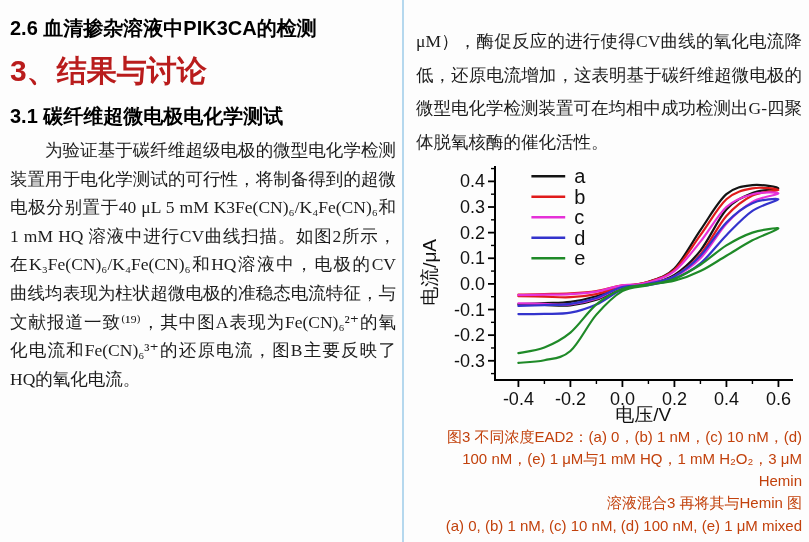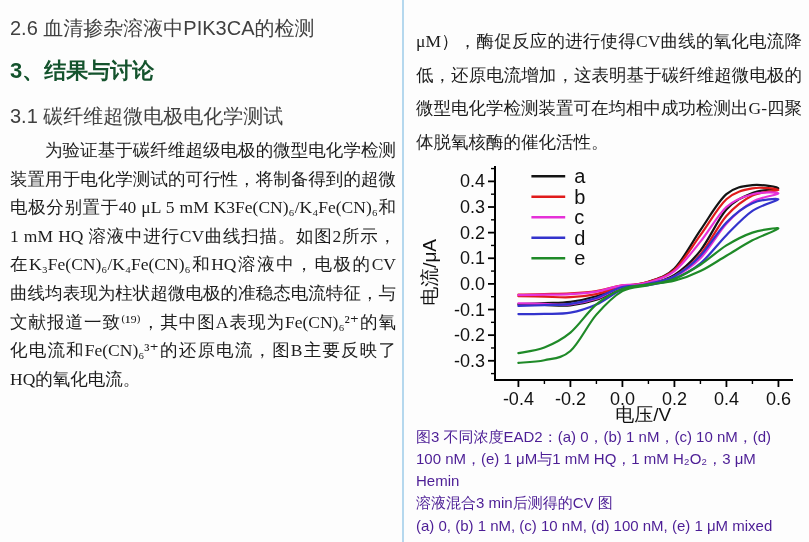--- a/index.html
+++ b/index.html
@@ -12,41 +12,41 @@
   }
   .divider{
     position:absolute;left:402px;top:0;width:2px;height:542px;
     background:#b5d8ee;
   }
   .leftcol{position:absolute;left:10px;top:0;width:386px;}
   .rightcol{position:absolute;left:416px;top:0;width:386px;}
 
   .h-sub{
     font-family:"Liberation Sans","DejaVu Sans",sans-serif;
-    font-weight:400;font-size:20px;line-height:26px;
-    margin:15px 0 0 0;color:#404040;
+    font-weight:700;font-size:20px;line-height:26px;
+    margin:15px 0 0 0;color:#000000;
   }
   .h-main{
     font-family:"Liberation Sans","DejaVu Sans",sans-serif;
-    font-weight:700;font-size:22px;line-height:28px;
-    margin:16px 0 18px 0;color:#14532d;
+    font-weight:700;font-size:30px;line-height:28px;
+    margin:16px 0 18px 0;color:#b91c1c;
   }
   .body-para{
     font-family:"Liberation Serif","DejaVu Serif",serif;
     font-size:17.5px;line-height:33.5px;
     text-align:justify;text-indent:2em;
     margin:9px 0 0 0;color:#1c1c1c;
   }
   .body-para.tight{line-height:28.6px;margin-top:7px;}
   .body-para.noindent{text-indent:0;margin-top:11px;}
 
   .figure-wrap{position:relative;margin-top:3px;width:386px;height:262px;}
   .cap{
     font-family:"Liberation Sans","DejaVu Sans",sans-serif;
-    font-size:15px;line-height:22px;text-align:left;color:#4c1d95;
+    font-size:15px;line-height:22px;text-align:right;color:#c2410c;
   }
   .cap-cn{margin-top:2px;}
   .cap-en{margin-top:1px;}
 </style>
 </head>
 <body>
 
 <div class="page">
   <div class="divider"></div>
 
@@ -122,20 +122,20 @@
           <line x1="115.40488656195464" y1="75.7604790419162" x2="149.20942408376965" y2="75.7604790419162" stroke="#3333cc" stroke-width="2.6"></line>
           <text x="158.31064572425828" y="82.7604790419162" font-family="&quot;Liberation Sans&quot;,&quot;DejaVu Sans&quot;,sans-serif" font-size="20" fill="#111">d</text>
           <line x1="115.40488656195464" y1="96.26347305389221" x2="149.20942408376965" y2="96.26347305389221" stroke="#1f8a28" stroke-width="2.6"></line>
           <text x="158.31064572425828" y="103.26347305389221" font-family="&quot;Liberation Sans&quot;,&quot;DejaVu Sans&quot;,sans-serif" font-size="20" fill="#111">e</text>
         </svg>
     </div>
 
     <div class="cap cap-cn">
       <div>图3 不同浓度EAD2：(a) 0，(b) 1 nM，(c) 10 nM，(d)</div>
       <div>100 nM，(e) 1 μM与1 mM HQ，1 mM H₂O₂，3 μM Hemin</div>
-      <div>溶液混合3 min后测得的CV 图</div>
+      <div>溶液混合3 再将其与Hemin 图</div>
     </div>
     <div class="cap cap-en">
       <div>(a) 0, (b) 1 nM, (c) 10 nM, (d) 100 nM, (e) 1 μM mixed with</div>
 
     </div>
   </div>
 </div>
 
 </body></html>

